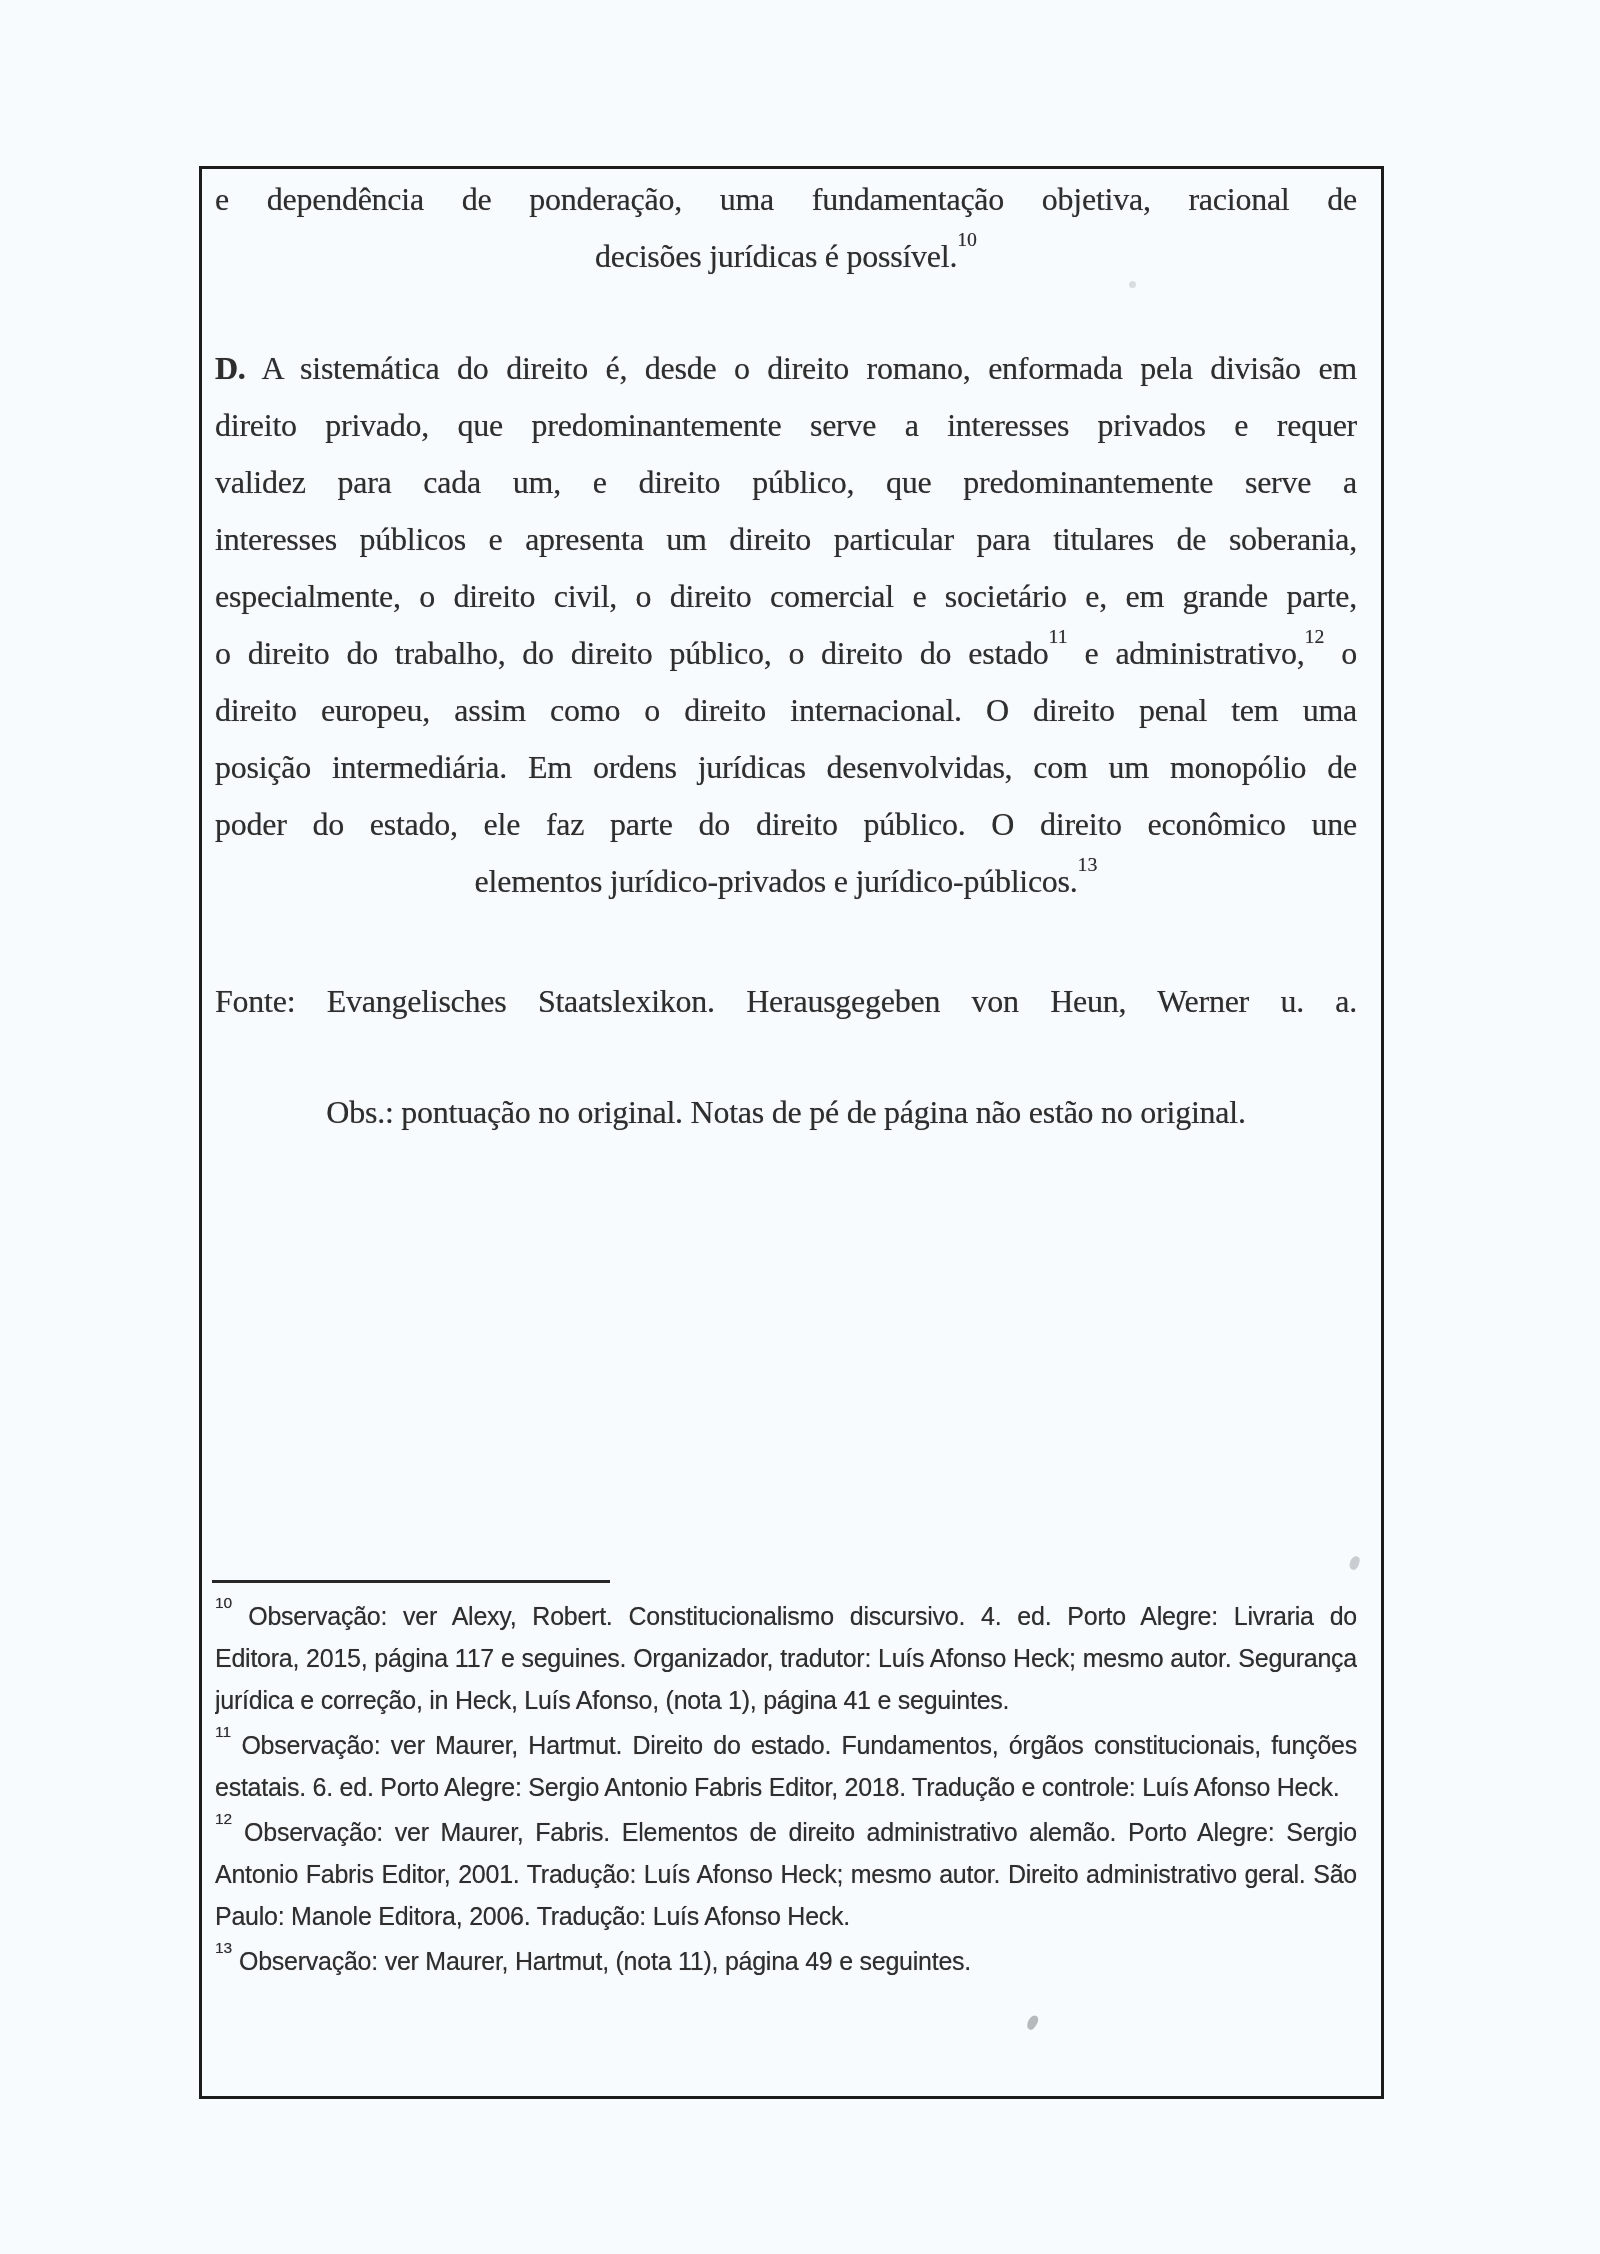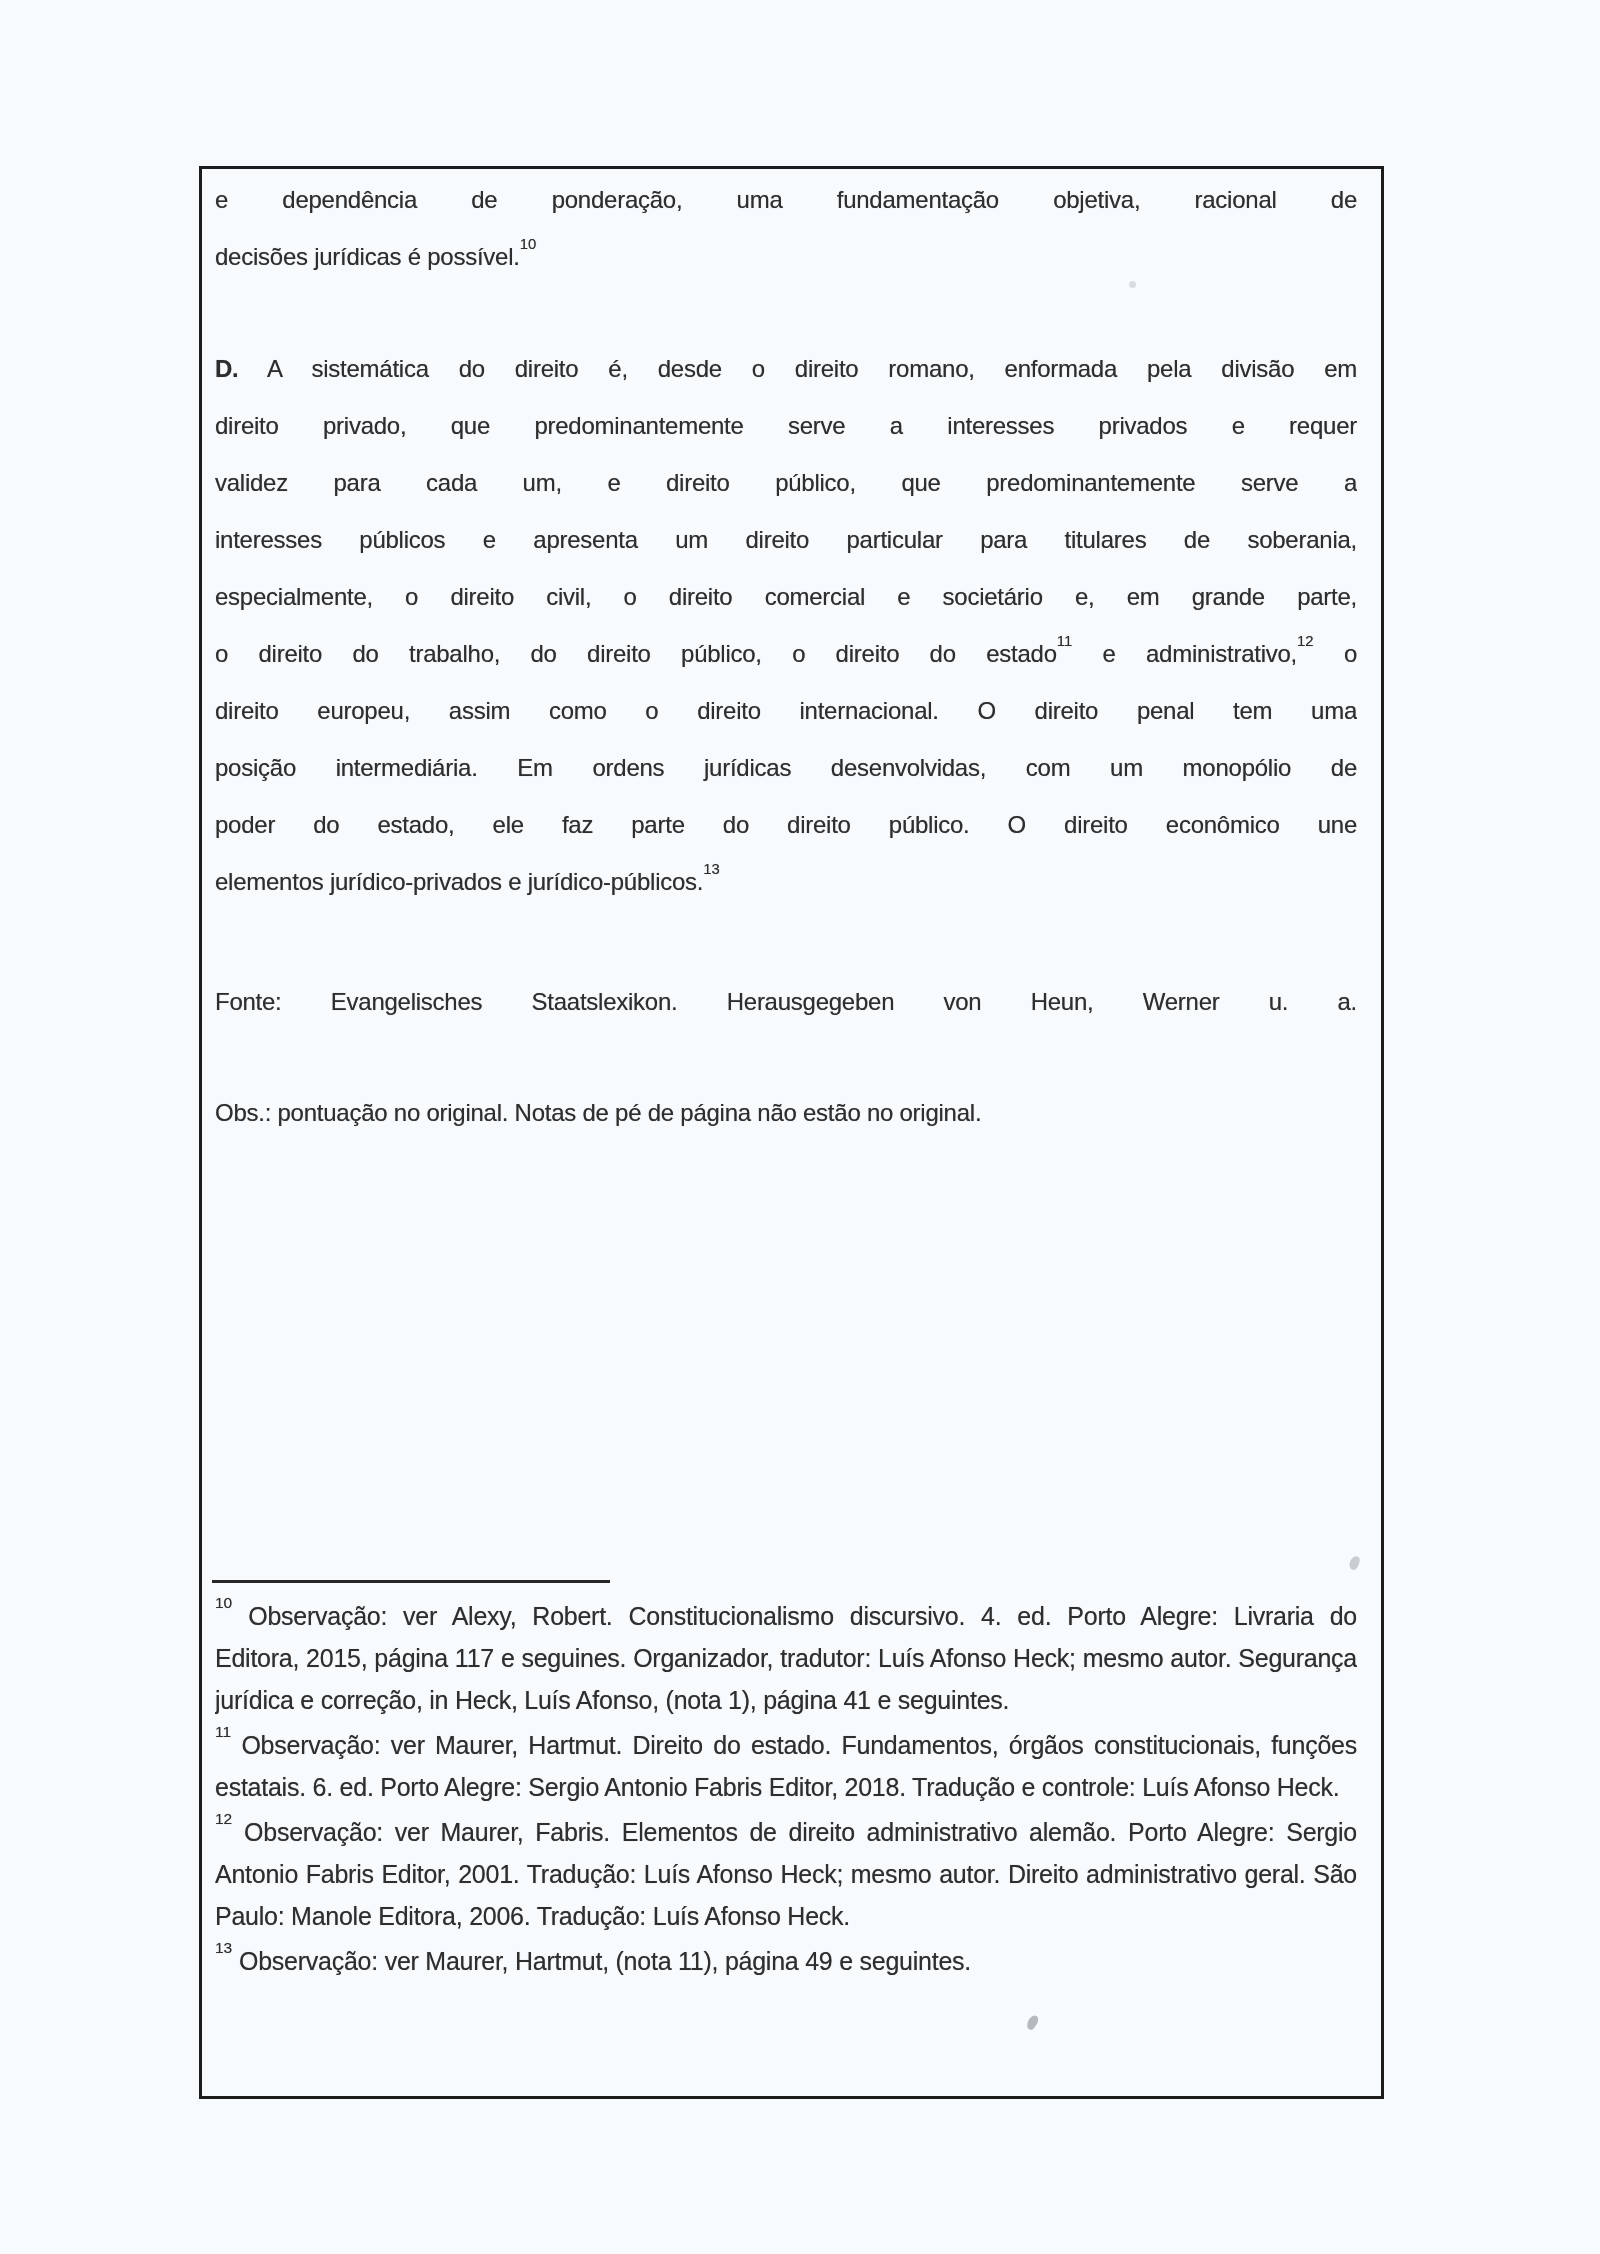--- a/index.html
+++ b/index.html
@@ -28,22 +28,22 @@
     top: 166px;
     width: 1185px;
     height: 1933px;
     box-sizing: border-box;
     border: 3px solid #1c1c1c;
     padding: 2px 24px 0 13px;
     overflow: hidden;
     background: transparent;
   }
   .para { margin: 0; }
-  .para-main { font-size: 24px; }
-  .para-main .ln { height: 57px; line-height: 57px; }
+  .para-main { font-size: 32px; font-family: Liberation Serif, serif; }
+  .para-main .ln { height: 57px; line-height: 57px; text-align: center; }
   .para-foot { font-size: 25px; }
   .para-foot .ln { height: 42px; line-height: 42px; }
   .ln {
     overflow: hidden;
     text-align: left;
     letter-spacing: -0.25px;
     white-space: normal;
     text-shadow: 0 0 0.7px rgba(40,40,40,0.55);
   }
   .ln.j { text-align: justify; }

